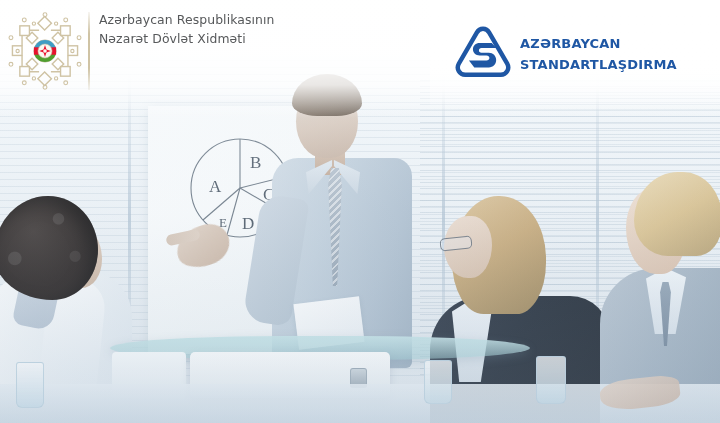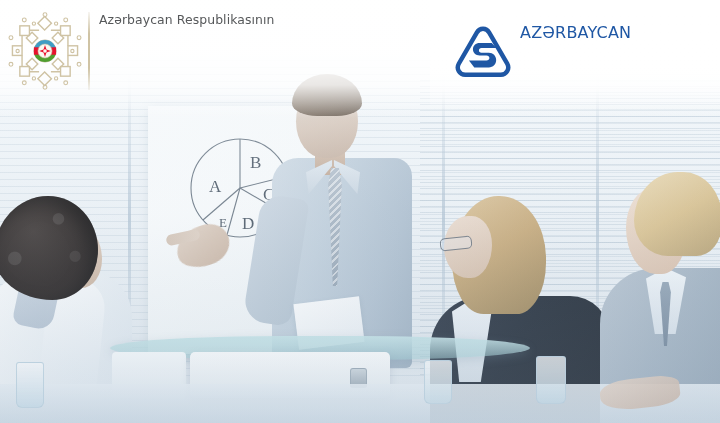--- a/index.html
+++ b/index.html
@@ -304,23 +304,23 @@
     font-family:"DejaVu Sans", sans-serif;
     font-size:12.4px;line-height:18.6px;
     color:#56585a;letter-spacing:.1px;font-weight:400;
   }
   .gov-text div{white-space:nowrap;}
 
   .std{position:absolute;left:452px;top:18px;width:262px;height:74px;}
   .std-mark{position:absolute;left:0;top:6px;width:62px;height:62px;}
   .std-mark svg{width:100%;height:100%;display:block;}
   .std-text{
-    position:absolute;left:68px;top:4px;
+    position:absolute;left:68px;top:15px;
     font-family:"DejaVu Sans", sans-serif;
-    font-weight:normal;font-size:16px;line-height:21.4px;
+    font-weight:bold;font-size:13px;line-height:21.4px;
     color:#1f57a4;letter-spacing:.2px;
   }
   .std-text div{white-space:nowrap;}
 </style>
 </head>
 <body>
 
 <div id="banner">
 
   <div class="scene">
@@ -450,34 +450,36 @@
           <path d="M50 44 L52 50 L58 52 L52 54 L50 60 L48 54 L42 52 L48 50 Z" fill="#e8112d"></path>
           <circle cx="50" cy="52" r="2.4" fill="#fbf8f1"></circle>
         </g>
       </svg>
     </div>
 
     <div class="divider"></div>
 
     <div class="gov-text">
       <div>Azərbaycan Respublikasının</div>
+      <div>Nəzarət Dövlət Xidməti</div>
     </div>
 
     <div class="std">
       <div class="std-mark">
         <svg viewBox="0 0 64 64" aria-hidden="true">
           <path d="M32 5 C35 5 37 6.4 38.4 8.8 L57 41 C58.4 43.5 58.4 46.2 57 48.6
                    C55.6 51 53.3 52.4 50.4 52.4 L13.6 52.4 C10.7 52.4 8.4 51 7 48.6
                    C5.6 46.2 5.6 43.5 7 41 L25.6 8.8 C27 6.4 29 5 32 5 Z" fill="none" stroke="#1f57a4" stroke-width="4.6"></path>
           <path d="M41 19.5 L28.5 19.5 C24.6 19.5 21.6 22.2 21.6 26 C21.6 29.8 24.6 32.4 28.5 32.4
                    L35.5 32.4 C37.4 32.4 38.6 33.5 38.6 35 C38.6 36.5 37.4 37.6 35.5 37.6
                    L17.5 37.6 L23 44.8 L38 44.8 C42.4 44.8 45.6 41.5 45.6 37.2
                    C45.6 32.9 42.4 29.6 38 29.6 L30.4 29.6 C28.8 29.6 27.8 28.7 27.8 27.3
                    C27.8 25.9 28.8 24.9 30.4 24.9 L46 24.9 Z" fill="#1f57a4"></path>
         </svg>
       </div>
       <div class="std-text">
         <div>AZƏRBAYCAN</div>
+        <div>STANDARTLAŞDIRMA</div>
       </div>
     </div>
 
   </div>
 </div>
 
 </body></html>

